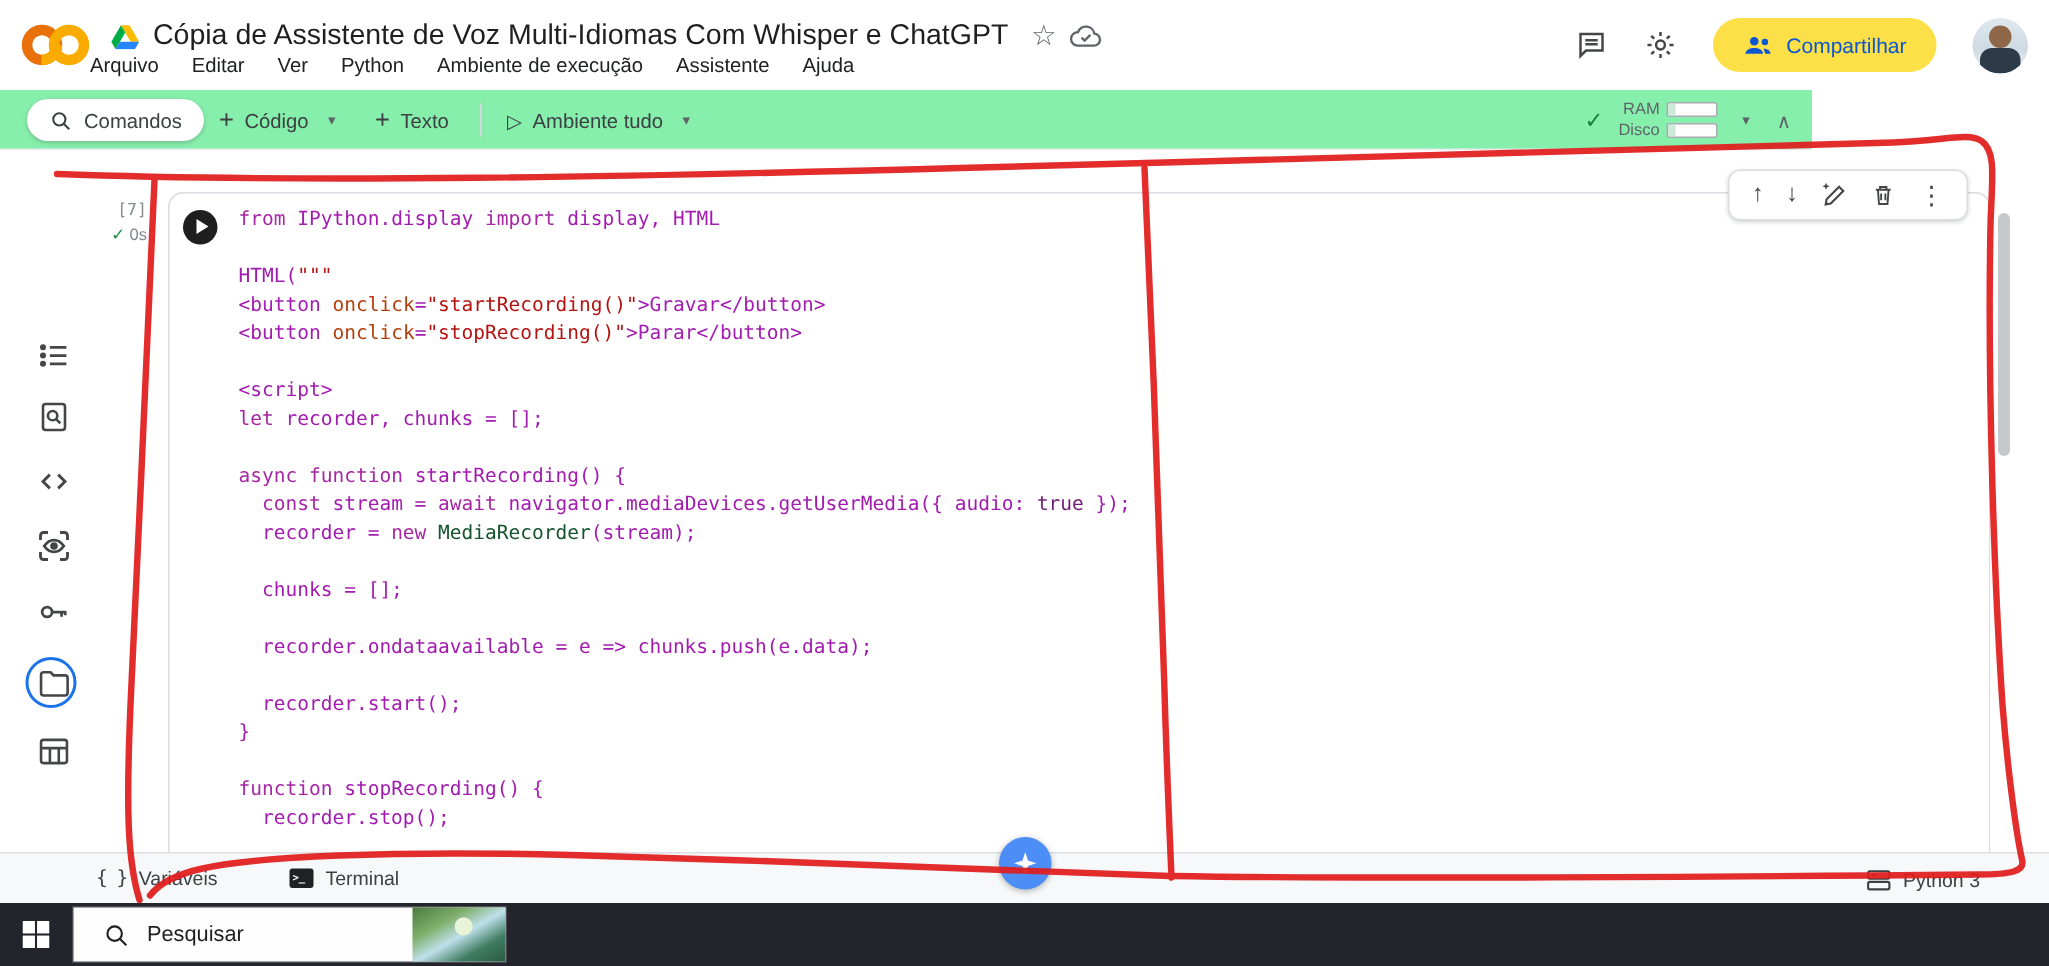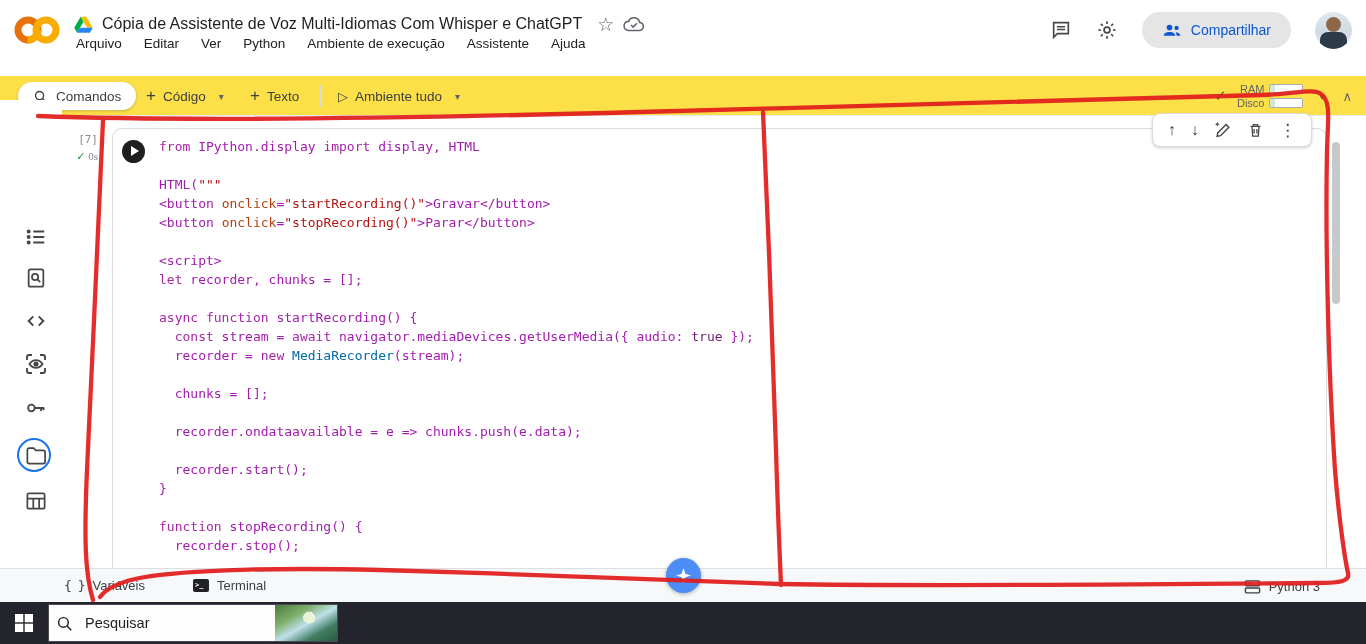--- a/index.html
+++ b/index.html
@@ -4,35 +4,35 @@
 <style>
   * { margin:0; padding:0; box-sizing:border-box; }
   html,body { background:#e9e9e9; }
   body { font-family:"Liberation Sans", sans-serif; }
   .screen { position:relative; width:1366px; height:644px; background:#fff; overflow:hidden; }
 
   
   .header { position:absolute; left:0; top:0; width:1366px; height:60px; background:#fff; }
   .colab-logo { position:absolute; left:14px; top:12px; }
   .title-row { position:absolute; left:74px; top:10px; height:28px; display:flex; align-items:center; gap:9px; }
-  .doc-title { font-size:16px; color:#1f1f1f; white-space:nowrap; }
+  .doc-title { font-size:19px; color:#1f1f1f; white-space:nowrap; }
   .title-ico { color:#5f6368; font-size:19px; line-height:1; cursor:pointer; }
-  .menu-row { position:absolute; left:76px; top:36px; display:flex; gap:22px; font-size:13.5px; color:#202124; }
+  .menu-row { position:absolute; left:60px; top:36px; display:flex; gap:22px; font-size:13.5px; color:#202124; }
   .menu-row span { cursor:pointer; }
   .hdr-right { position:absolute; right:14px; top:0; height:60px; display:flex; align-items:center; gap:24px; }
   .hdr-icobtn { color:#444746; cursor:pointer; display:flex; }
   .share-btn { display:flex; align-items:center; gap:9px; height:36px; padding:0 20px; border-radius:18px;
-               background:#e5e5e5; color:#0b57d0; font-size:14px; font-weight:500; cursor:pointer; }
+               background:#fde047; color:#0b57d0; font-size:14px; font-weight:500; cursor:pointer; }
   .avatar { width:37px; height:37px; border-radius:50%; cursor:pointer; overflow:hidden;
             background:linear-gradient(180deg,#dfe8ee 0%,#cfdae2 55%,#f2f4f6 100%); position:relative; }
   .avatar::before { content:""; position:absolute; left:11px; top:5px; width:15px; height:15px; border-radius:50%; background:#8d6748; }
   .avatar::after { content:""; position:absolute; left:5px; top:20px; width:27px; height:17px; border-radius:8px 8px 0 0; background:#2d3a48; }
 
   
-  .toolbar { position:absolute; left:0; top:76px; width:1366px; height:40px; background:#fde047; border-bottom:1px solid #e8eaed; }
+  .toolbar { position:absolute; left:0; top:60px; width:1208px; height:40px; background:#86efac; border-bottom:1px solid #e8eaed; }
   .cmd-pill { position:absolute; left:18px; top:6px; height:28px; border-radius:14px; background:#fff;
               box-shadow:0 1px 3px rgba(60,64,67,.3); display:flex; align-items:center; gap:8px; padding:0 15px;
               font-size:13.5px; color:#3c4043; cursor:pointer; }
   .tb-group { position:absolute; top:0; height:40px; display:flex; align-items:center; gap:7px;
               font-size:13.5px; color:#3c4043; cursor:pointer; }
   .plus { font-size:17px; color:#3c4043; }
   .caret { font-size:10px; color:#5f6368; margin-left:6px; }
   .tb-div { position:absolute; left:320px; top:9px; width:1px; height:22px; background:#dadce0; }
   .res-box { position:absolute; right:14px; top:0; height:40px; display:flex; align-items:center; gap:10px; }
   .res-check { color:#188038; font-size:15px; }
@@ -42,51 +42,51 @@
   .res-bar i { position:absolute; left:0; top:0; bottom:0; width:14%; background:#ceead6; }
   .chev-up { font-size:13px; color:#5f6368; cursor:pointer; margin-left:8px; }
 
   
   .sidebar { position:absolute; left:0; top:100px; width:62px; height:468px; background:#fff; }
   .sb-ico { position:absolute; left:24px; width:24px; height:24px; color:#444746; cursor:pointer; display:flex; align-items:center; justify-content:center; }
   .sb-ring { position:absolute; left:17px; top:338px; width:34px; height:34px; border:2px solid #1a73e8; border-radius:50%; }
 
   
   .gutter { position:absolute; left:58px; top:133px; width:40px; text-align:right; font-size:11px; color:#868b90; font-family:"DejaVu Sans Mono",monospace; }
-  .gutter .st { display:block; margin-top:4px; color:#80868b; font-family:Liberation Serif, serif; }
+  .gutter .st { display:block; margin-top:4px; color:#80868b; font-family:Liberation Sans, sans-serif; }
   .gutter .st b { color:#1e8e3e; font-weight:400; }
   .cell { position:absolute; left:112px; top:128px; width:1215px; height:440px; background:#fff;
           border:1px solid #d9dce0; border-radius:10px 10px 0 0; border-bottom:none; }
   .play-btn { position:absolute; left:9px; top:11px; width:23px; height:23px; border-radius:50%; background:#1f1f1f; cursor:pointer; }
   .play-btn::after { content:""; position:absolute; left:8.5px; top:6px; border-left:8px solid #fff; border-top:5.5px solid transparent; border-bottom:5.5px solid transparent; }
   .code { position:absolute; left:46px; top:8px; font:13px/19px "DejaVu Sans Mono",monospace; white-space:pre; }
   .code-line { height:19px; }
   .tok-pl { color:#a21caf; } .tok-kw { color:#a626a4; } .tok-str { color:#b31412; }
-  .tok-attr { color:#b3400e; } .tok-atom { color:#701a75; } .tok-type { color:#0369a1; }
+  .tok-attr { color:#b3400e; } .tok-atom { color:#701a75; } .tok-type { color:#14532d; }
   .cell-toolbar { position:absolute; left:1152px; top:113px; width:160px; height:34px; background:#fff; border:1px solid #dadce0;
                   border-radius:8px; box-shadow:0 1px 3px rgba(60,64,67,.25); display:flex; align-items:center; justify-content:space-evenly; }
   .ct-ico { color:#444746; font-size:16px; cursor:pointer; display:flex; align-items:center; }
   .scroll-thumb { position:absolute; left:1332px; top:142px; width:8px; height:162px; background:#c6c9cc; border-radius:4px; cursor:pointer; }
 
   
   .statusbar { position:absolute; left:0; top:568px; width:1366px; height:34px; background:#f7f8f9; border-top:1px solid #dcdfe3;
                display:flex; align-items:center; font-size:13px; color:#3c4043; }
   .sbar-item { display:flex; align-items:center; gap:8px; cursor:pointer; }
   .braces { font-family:"DejaVu Sans Mono",monospace; font-size:13px; color:#3c4043; letter-spacing:-1px; }
   .term-ico { width:16px; height:13px; background:#202124; border-radius:2px; position:relative; }
   .term-ico::after { content:">_"; position:absolute; left:2px; top:0px; color:#fff; font:bold 7px/13px "DejaVu Sans Mono",monospace; }
   .py-item { position:absolute; right:46px; top:0; height:34px; display:flex; align-items:center; gap:8px; cursor:pointer;justify-content:center; }
   .gemini-fab { position:absolute; left:666px; top:558px; width:35px; height:35px; border-radius:50%; background:#4c8df6;
                 box-shadow:0 1px 4px rgba(0,0,0,.3); display:flex; align-items:center; justify-content:center; cursor:pointer; z-index:5; }
 
   
   .taskbar { position:absolute; left:0; top:602px; width:1366px; height:42px; background:#24242c; }
   .tb-start { position:absolute; left:15px; top:12px; width:18px; height:18px; cursor:pointer; }
   .tb-search { position:absolute; left:48px; top:2px; width:290px; height:38px; background:#fdfdfd; border:1px solid #4a4a52;
-               display:flex; align-items:center; gap:12px; padding-left:7px; cursor:text; }
+               display:flex; align-items:center; gap:12px; padding-left:20px; cursor:text; }
   .tb-search span { font-size:14.5px; color:#1f1f1f; }
   .tb-search .thumb { position:absolute; right:0; top:0; width:62px; height:36px;
       background:radial-gradient(circle at 55% 35%, #e8f4d8 0 14%, transparent 15%),
                  linear-gradient(150deg,#4c7a3f 0%,#7fae6a 30%,#bfe0ea 52%,#3f7d62 75%,#2c5a43 100%); }
 
   
   .annotation { position:absolute; left:0; top:0; z-index:50; pointer-events:none; }
 </style>
 </head>
 <body>

